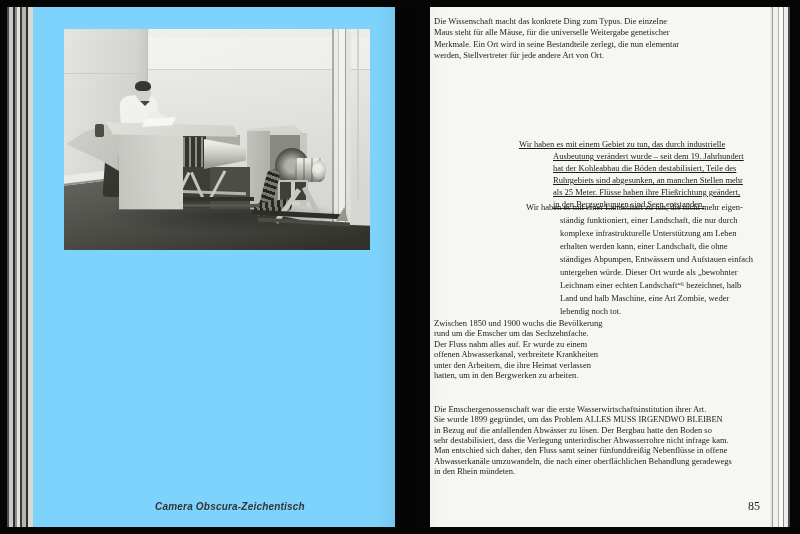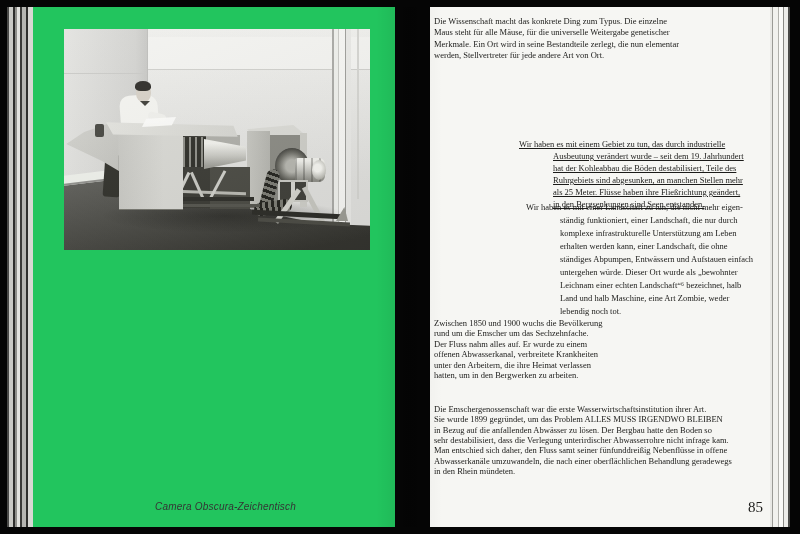--- a/index.html
+++ b/index.html
@@ -1,37 +1,37 @@
 <!DOCTYPE html>
 <html><head>
 <meta charset="utf-8">
 <style>
   html,body{margin:0;padding:0;}
   body{width:800px;height:534px;background:#050505;position:relative;overflow:hidden;
        font-family:"Liberation Serif","DejaVu Serif",serif;}
   .spread{position:absolute;left:7px;top:7px;width:783px;height:520px;}
   .page{position:absolute;top:0;height:520px;}
-  .page-left{left:0;width:388px;background:#22c55e;}
+  .page-left{left:0;width:388px;background:#7dd3fc;font-weight:bold;}
   .page-right{left:423px;width:360px;background:#f6f6f3;}
   .edge-left{position:absolute;left:0;top:0;width:26px;height:520px;
     background:linear-gradient(90deg,#4a4a48 0 2px,#c9c9c5 2px 6px,#2e2e2c 6px 8px,#8f8f8b 8px 10px,#e3e3df 10px 13px,#3a3a38 13px 15px,#b5b5b1 15px 19px,#2e2e2c 19px 21px,#d8d8d4 21px 26px);}
   .edge-right{position:absolute;right:0;top:0;width:20px;height:520px;
     background:linear-gradient(90deg,#e8e8e5 0 2px,#9a9a96 2px 3px,#f1f1ee 3px 8px,#b0b0ac 8px 9px,#fafaf8 9px 13px,#8a8a86 13px 14px,#ededea 14px 18px,#4a4a48 18px 20px);}
   .gutter{position:absolute;left:369px;top:0;width:66px;height:520px;pointer-events:none;
     background:linear-gradient(90deg,rgba(0,0,0,0) 0%,rgba(0,0,0,.07) 35%,rgba(0,0,0,.16) 52%,rgba(0,0,0,.10) 62%,rgba(0,0,0,.02) 80%,rgba(0,0,0,0) 100%);}
 
   
   .para{position:absolute;white-space:pre;color:#1b1b19;font-size:8.5px;}
   .p1{left:4px;top:9px;line-height:11.4px;}
   .p2{left:88px;top:78px;line-height:11px;}
   .p3{left:4px;top:131px;padding-left:119px;text-indent:-34px;line-height:12px;text-decoration:underline;}
   .p4{left:11px;top:194px;padding-left:119px;text-indent:-34px;line-height:13px;}
   .p5{left:4px;top:311px;line-height:10.4px;}
   .p6{left:4px;top:397px;line-height:10.35px;}
-  .pagenum{position:absolute;left:318px;top:492px;font-size:15px;color:#1b1b19;}
+  .pagenum{position:absolute;left:318px;top:492px;font-size:12px;color:#1b1b19;}
 
   
   .caption{position:absolute;left:148px;top:494px;font-family:"Liberation Sans",sans-serif;
     font-style:italic;font-size:10px;color:#343434;letter-spacing:.2px;}
 
   
   .photo{position:absolute;left:57px;top:22px;width:306px;height:221px;overflow:hidden;background:#e8e8e5;}
   .photo *{position:absolute;}
   .ph-wall{inset:0;background:linear-gradient(180deg,#efefec 0%,#e7e7e4 35%,#dfdfdc 70%);}
   .ph-left-wall{left:0;top:0;width:84px;height:160px;background:linear-gradient(90deg,#e2e2df,#d2d2cf 85%,#c6c6c3);}

